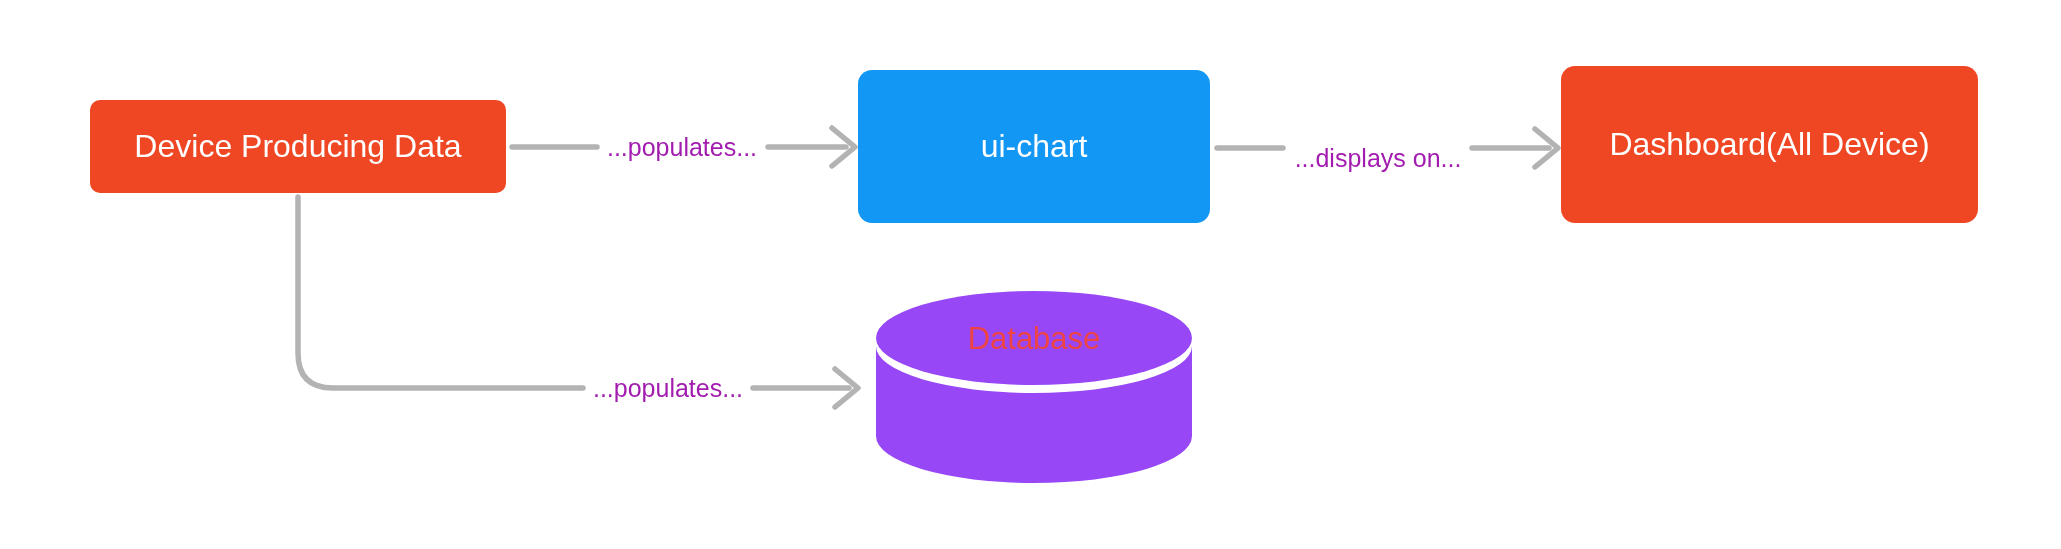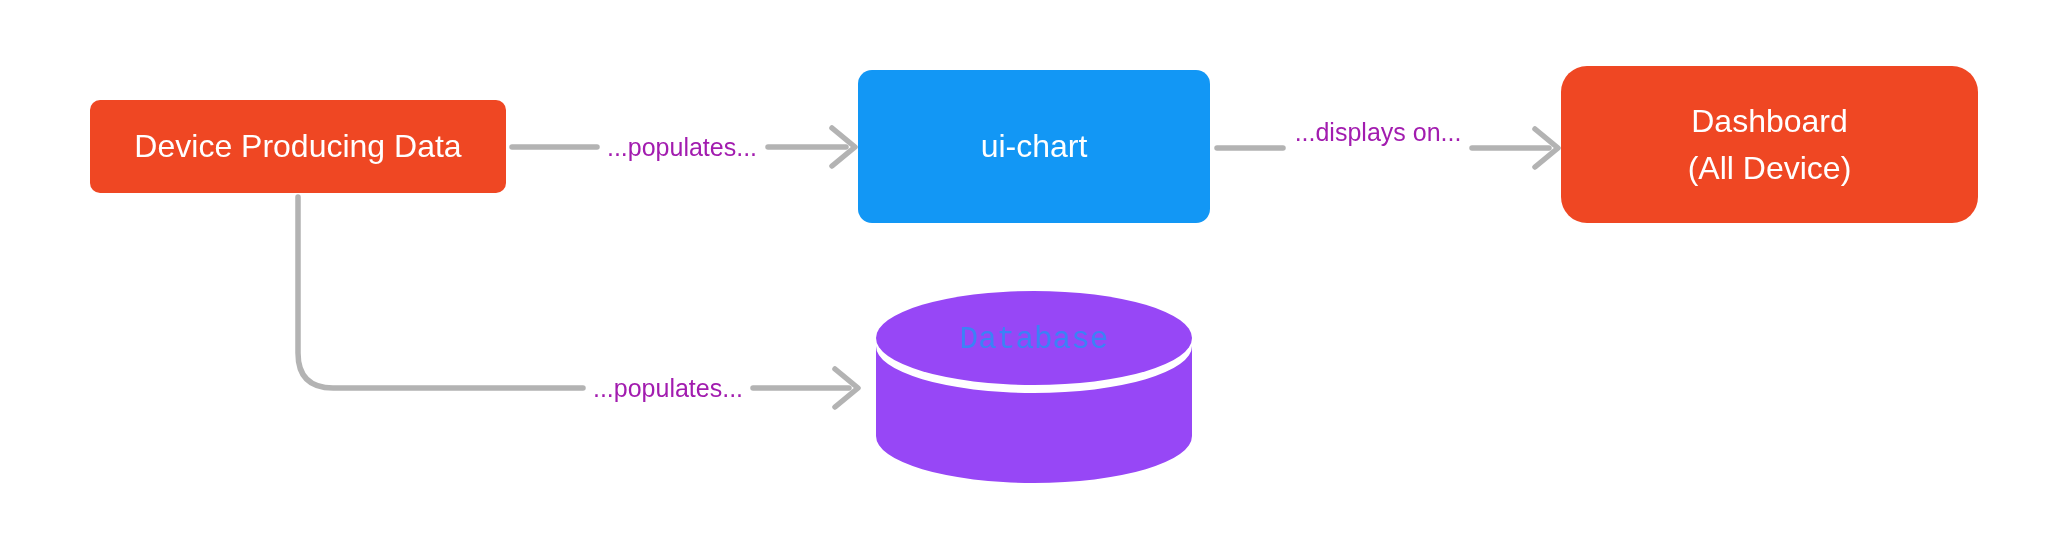--- a/index.html
+++ b/index.html
@@ -39,43 +39,42 @@
   }
   #node-uichart {
     left: 858px; top: 70px; width: 352px; height: 153px;
     background: #1297f5;
     border-radius: 14px;
     font-size: 32px;
   }
   #node-dashboard {
     left: 1561px; top: 66px; width: 417px; height: 157px;
     background: #ef4723;
-    border-radius: 26px;
+    border-radius: 14px;
     font-size: 32px;
-    flex-direction: column;
+    flex-direction: row;
     line-height: 47px;
   }
   #node-database-label {
     position: absolute;
     left: 1034px; top: 339px;
     transform: translate(-50%, -50%);
-    color: #3b82f6;
+    color: #ef4444;
     font-size: 31px;
     white-space: nowrap;
-    font-family: Liberation Mono, monospace;
   }
   .edge-label {
     position: absolute;
     transform: translate(-50%, -50%);
     font-size: 25px;
     color: #a21caf;
     white-space: nowrap;
   }
   #edge-label-populates-top  { left: 682px;  top: 147px; }
-  #edge-label-displays-on    { left: 1378px; top: 132px; }
+  #edge-label-displays-on    { left: 1378px; top: 158px; }
   #edge-label-populates-bottom { left: 668px; top: 388px; }
 </style>
 </head>
 <body>
 
 <div id="diagram">
 
   <svg id="edge-layer" viewBox="0 0 2061 549" xmlns="http://www.w3.org/2000/svg">
 
     <g stroke="#b3b3b3" stroke-width="5.5" fill="none" stroke-linecap="round" stroke-linejoin="round">

